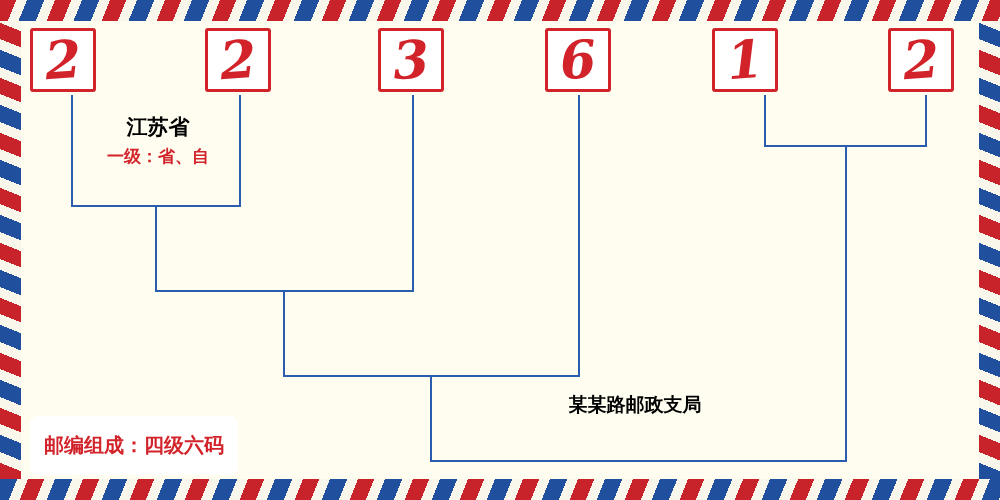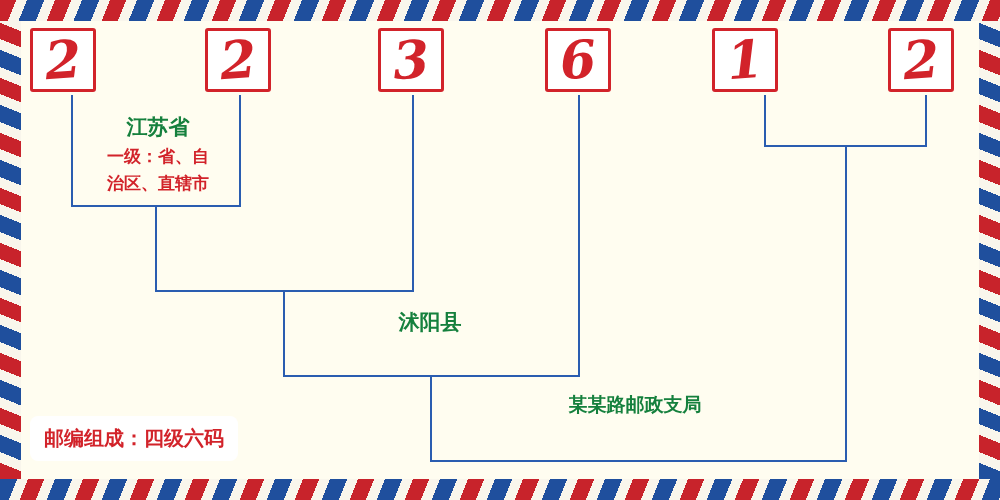--- a/index.html
+++ b/index.html
@@ -28,27 +28,27 @@
     color:#d2232a;font-family:"DejaVu Serif","Liberation Serif",serif;
     font-style:italic;font-weight:bold;font-size:52px;line-height:1;
     transform:rotate(-4deg);
   }
   
   .ln{position:absolute;background:#2a5db0;}
   .v{width:2px;}
   .h{height:2px;}
   
   .lvl{position:absolute;text-align:center;}
-  .place{color:#15803d;font-weight:700;font-size:21px;line-height:1.3;margin-bottom:4px;}
+  .place{color:#000000;font-weight:700;font-size:21px;line-height:1.3;margin-bottom:4px;}
   .desc{color:#d2232a;font-weight:700;font-size:17px;line-height:1.55;}
   .place-sm{font-size:19px;}
   
   .footer-badge{
     position:absolute;left:30px;top:416px;background:#ffffff;
-    border-radius:8px;padding:9px 14px;
+    border-radius:8px;padding:16px 14px;
     color:#d2232a;font-weight:700;font-size:20px;
   }
 </style>
 </head>
 <body>
 
 <div class="canvas">
 
   <div class="b-edge b-top"></div>
   <div class="b-edge b-bottom"></div>
@@ -91,27 +91,25 @@
   <div class="ln v" style="left:845px;top:145px;height:315px"></div>
 
   <div class="ln v" style="left:764px;top:95px;height:50px"></div>
   <div class="ln h" style="left:764px;top:145px;width:163px"></div>
   <div class="ln v" style="left:925px;top:95px;height:50px"></div>
 
   <div class="lvl" style="left:78px;top:113px;width:160px">
     <div class="place">江苏省</div>
     <div class="desc">
       <div>一级：省、自</div>
-      <div>治区、直辖市</div>
     </div>
   </div>
 
 
   <div class="lvl" style="left:300px;top:308px;width:260px">
-    <div class="place">沭阳县</div>
   </div>
 
   <div class="lvl" style="left:505px;top:393px;width:260px">
     <div class="place place-sm" style="margin-bottom:22px">某某路邮政支局</div>
   </div>
 
 
   <div class="footer-badge">
     <span>邮编组成：四级六码</span>
   </div>

